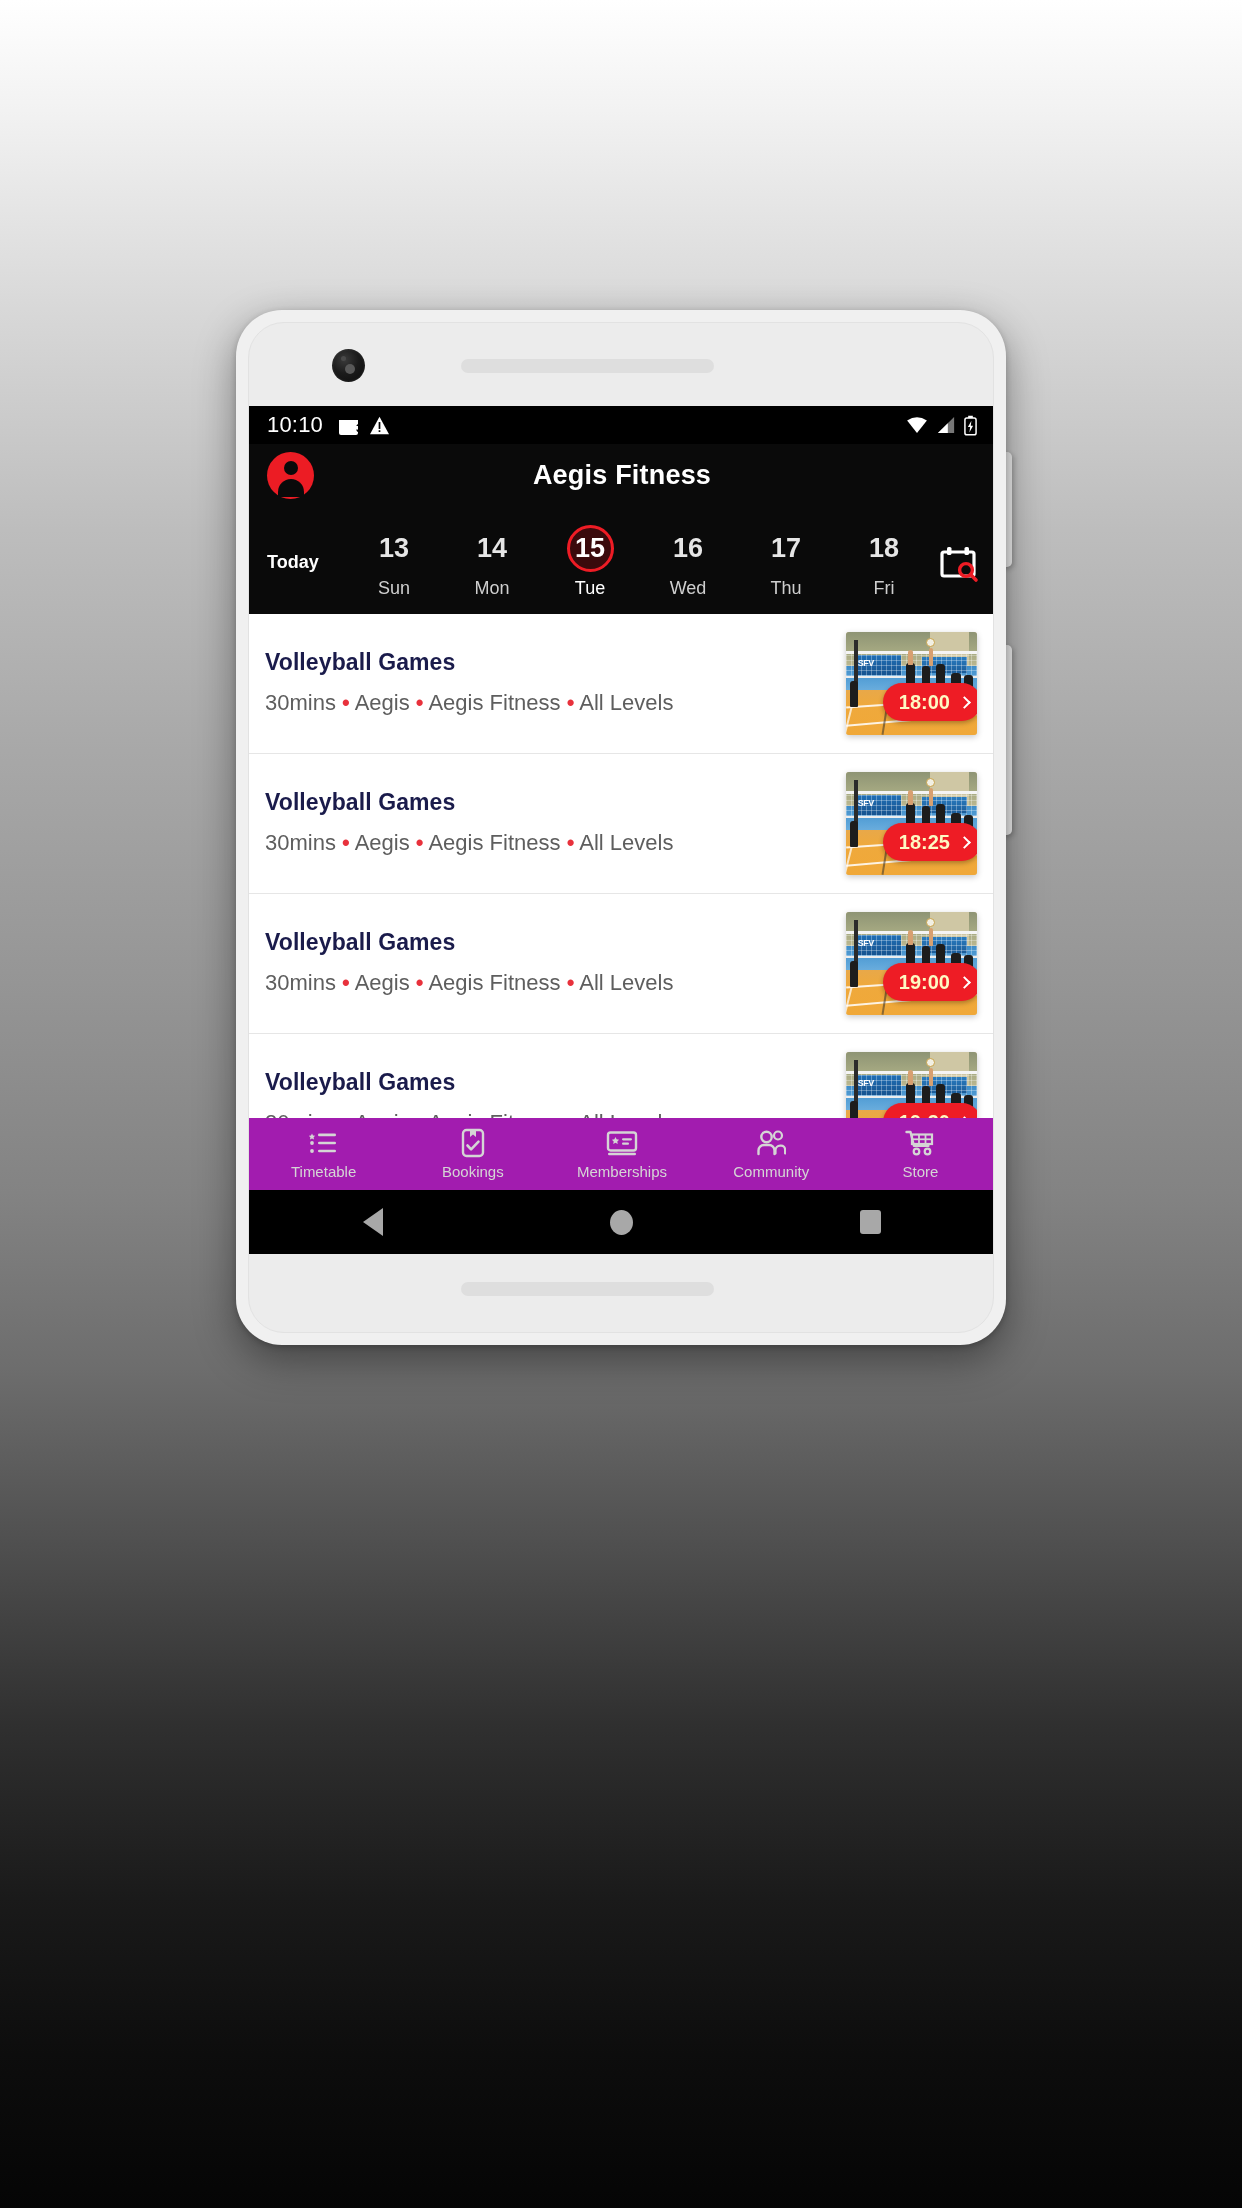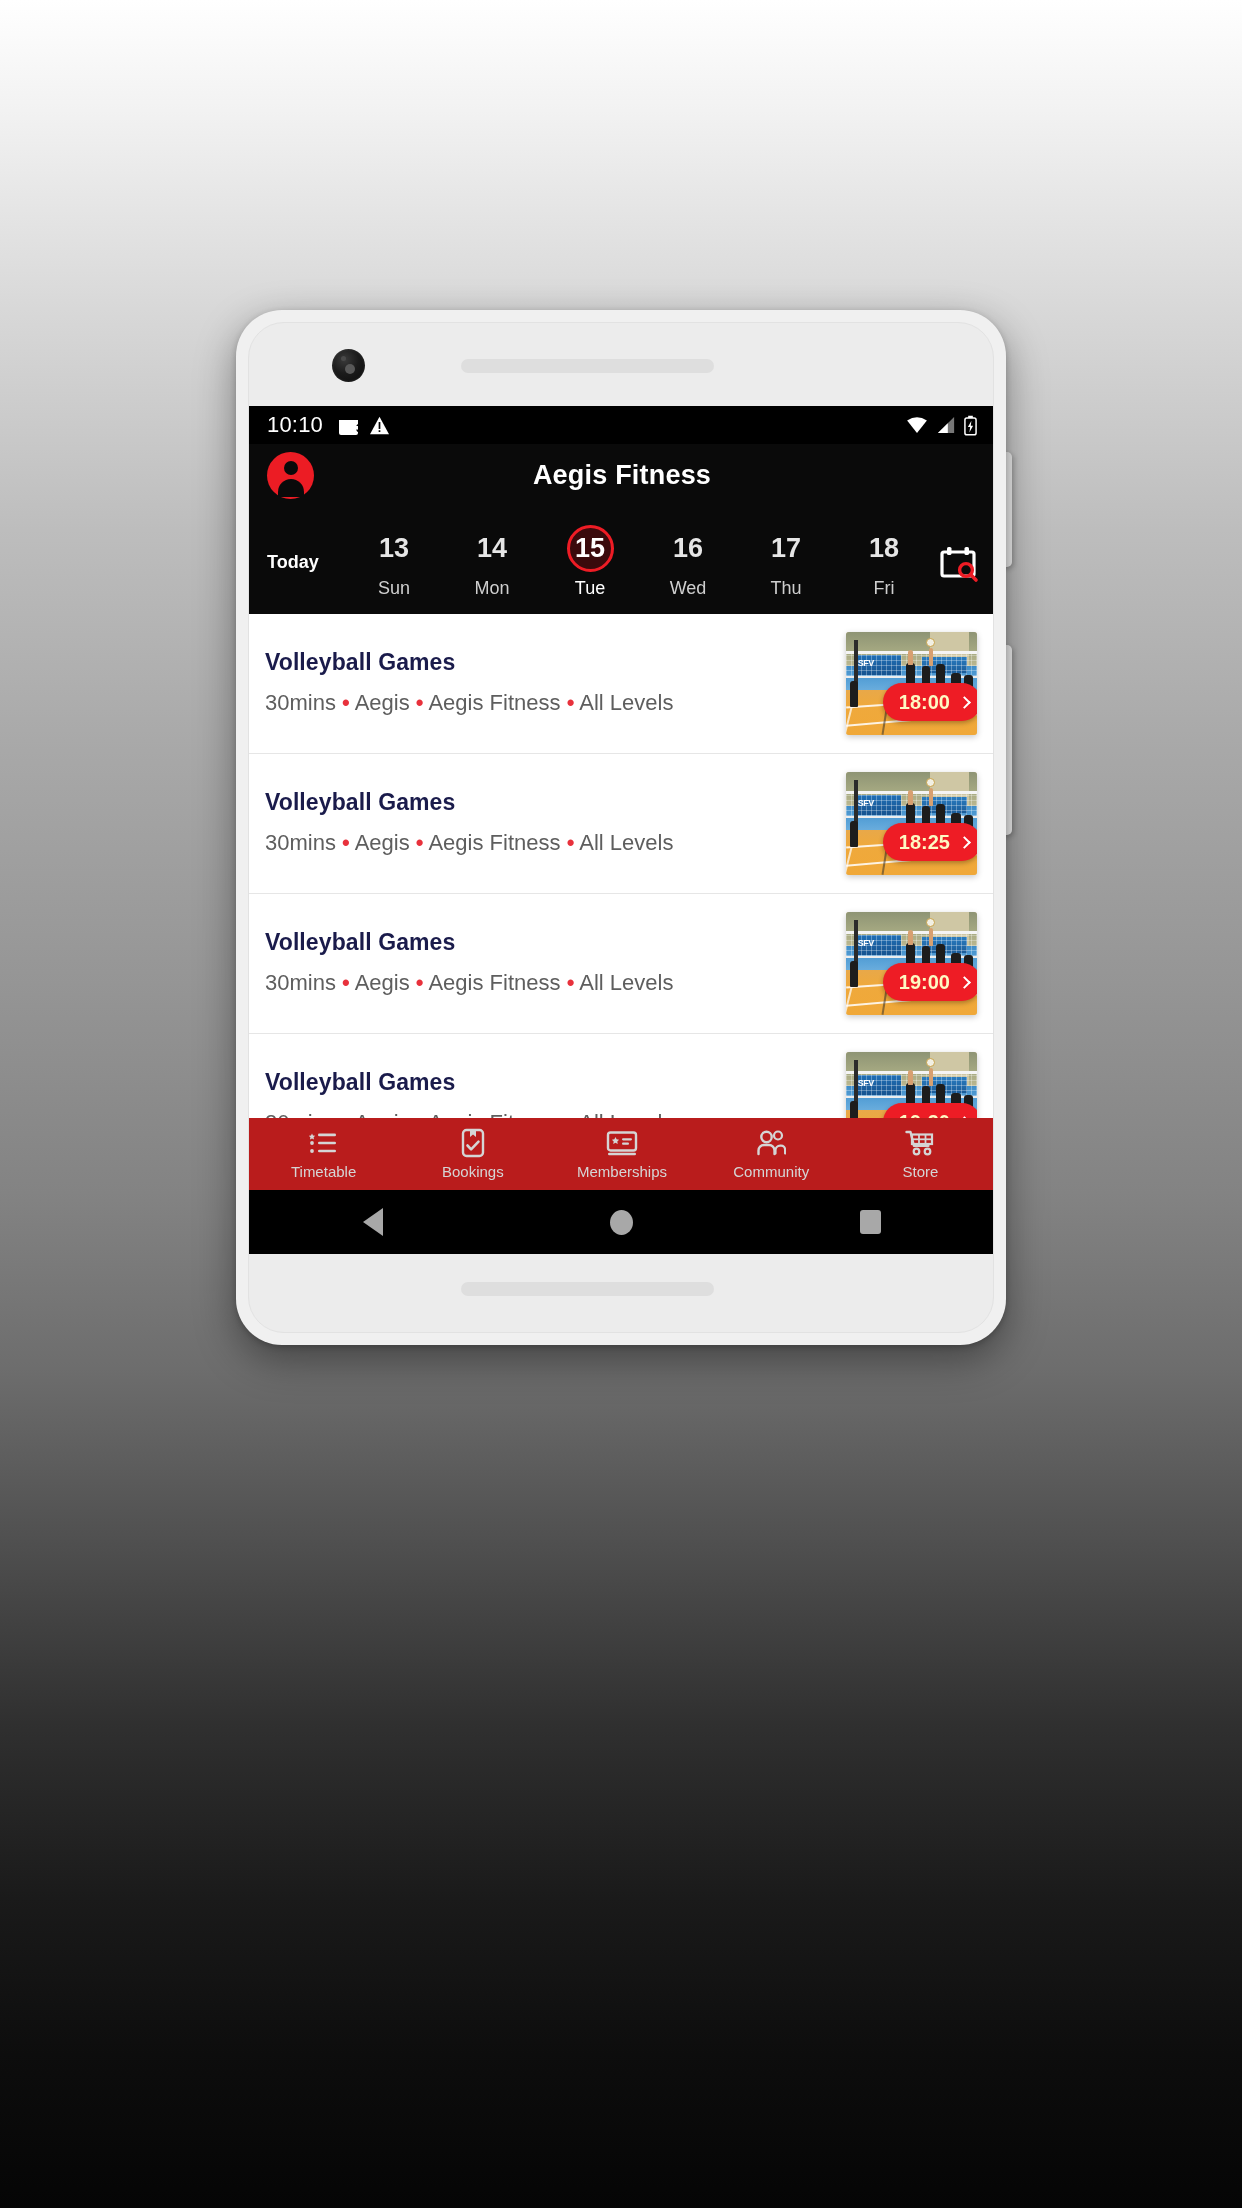--- a/index.html
+++ b/index.html
@@ -341,21 +341,21 @@
     width: 9px; height: 9px;
     border-right: 2.6px solid #fff;
     border-top: 2.6px solid #fff;
     transform: rotate(45deg);
   }
 
   
   .tabbar {
     flex: none;
     height: 72px;
-    background: #b91c1c;
+    background: #a21caf;
     display: flex; align-items: center;
     position: absolute; left: 0; right: 0; bottom: 64px;
     z-index: 5;
   }
   .tab {
     flex: 1;
     display: flex; flex-direction: column; align-items: center; gap: 5px;
     cursor: pointer;
     color: #d5d5d5;
   }

